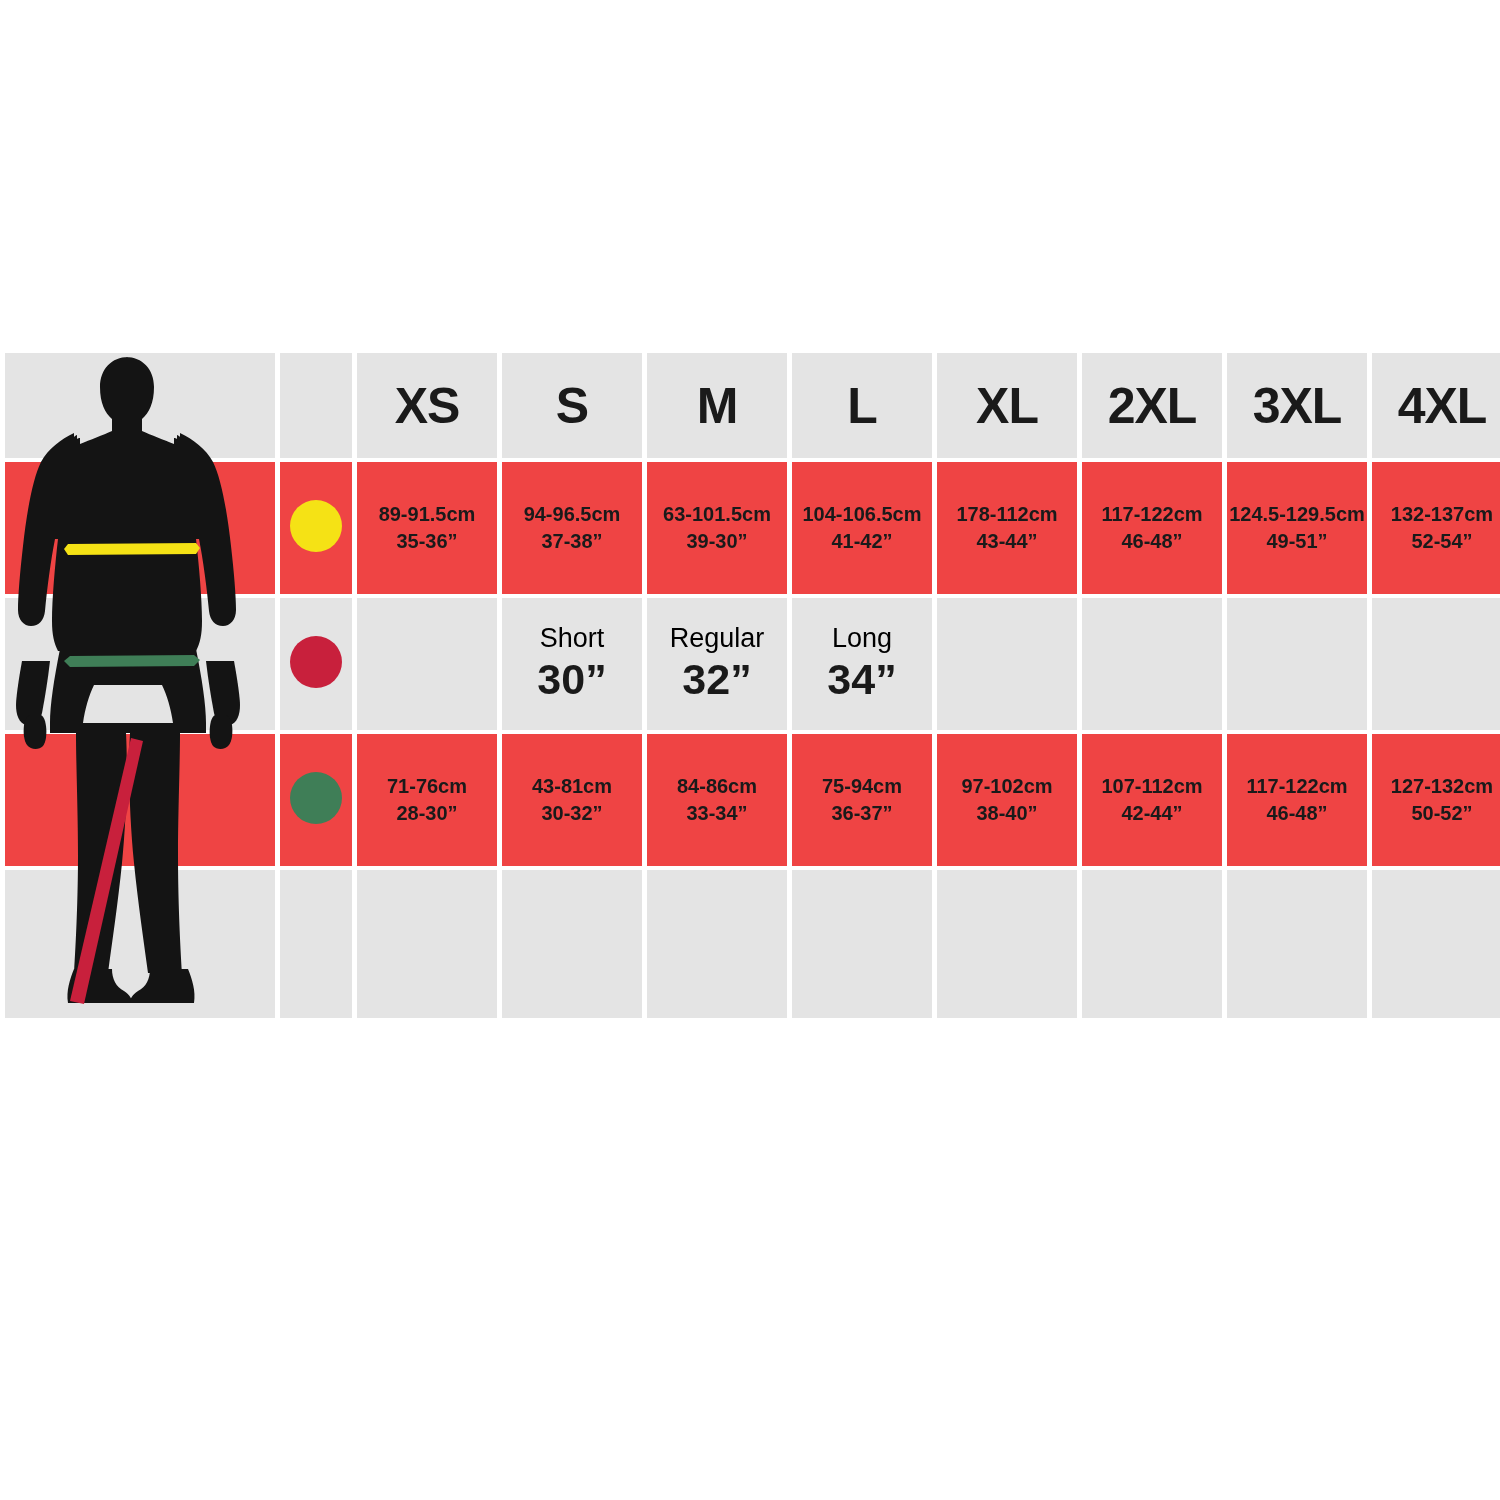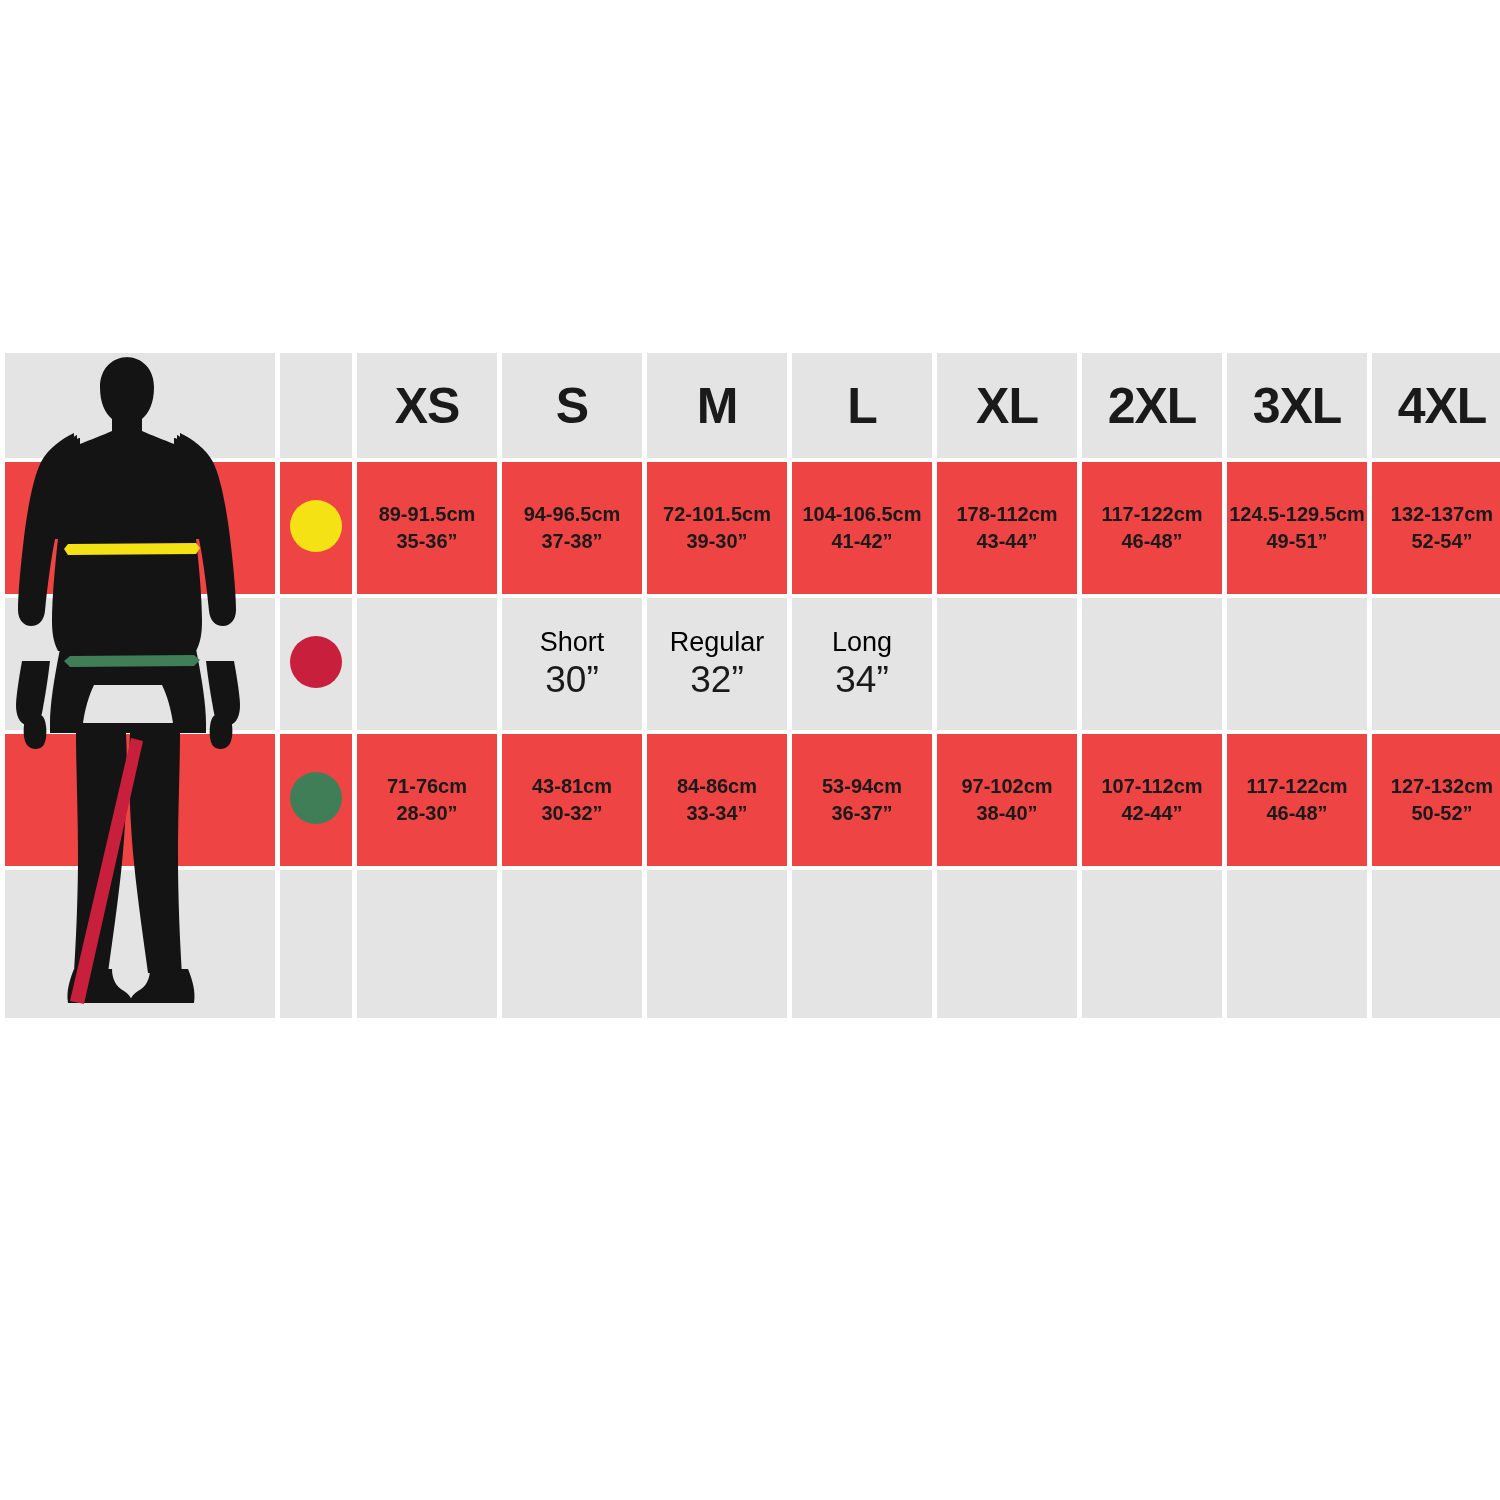--- a/index.html
+++ b/index.html
@@ -65,22 +65,22 @@
     line-height: 1.35;
     white-space: nowrap;
   }
   .inseam-word {
     font-size: 27px;
     font-weight: normal;
     color: #000000;
     line-height: 1.2;
   }
   .inseam-num {
-    font-size: 37px;
-    font-weight: normal;
+    font-size: 43px;
+    font-weight: bold;
     color: #1a1a1a;
     line-height: 1.2;
   }
 
   
   .row-foot td { height: 148px; }
 
   .dot {
     width: 52px;
     height: 52px;
@@ -154,21 +154,21 @@
       </td>
       <td class="cell-dark">
         <div class="meas-text">89-91.5cm</div>
         <div class="meas-text">35-36”</div>
       </td>
       <td class="cell-dark">
         <div class="meas-text">94-96.5cm</div>
         <div class="meas-text">37-38”</div>
       </td>
       <td class="cell-dark">
-        <div class="meas-text">72-101.5cm</div>
+        <div class="meas-text">63-101.5cm</div>
         <div class="meas-text">39-30”</div>
       </td>
       <td class="cell-dark">
         <div class="meas-text">104-106.5cm</div>
         <div class="meas-text">41-42”</div>
       </td>
       <td class="cell-dark">
         <div class="meas-text">178-112cm</div>
         <div class="meas-text">43-44”</div>
       </td>
@@ -224,21 +224,21 @@
       </td>
       <td class="cell-dark">
         <div class="meas-text">43-81cm</div>
         <div class="meas-text">30-32”</div>
       </td>
       <td class="cell-dark">
         <div class="meas-text">84-86cm</div>
         <div class="meas-text">33-34”</div>
       </td>
       <td class="cell-dark">
-        <div class="meas-text">53-94cm</div>
+        <div class="meas-text">75-94cm</div>
         <div class="meas-text">36-37”</div>
       </td>
       <td class="cell-dark">
         <div class="meas-text">97-102cm</div>
         <div class="meas-text">38-40”</div>
       </td>
       <td class="cell-dark">
         <div class="meas-text">107-112cm</div>
         <div class="meas-text">42-44”</div>
       </td>

